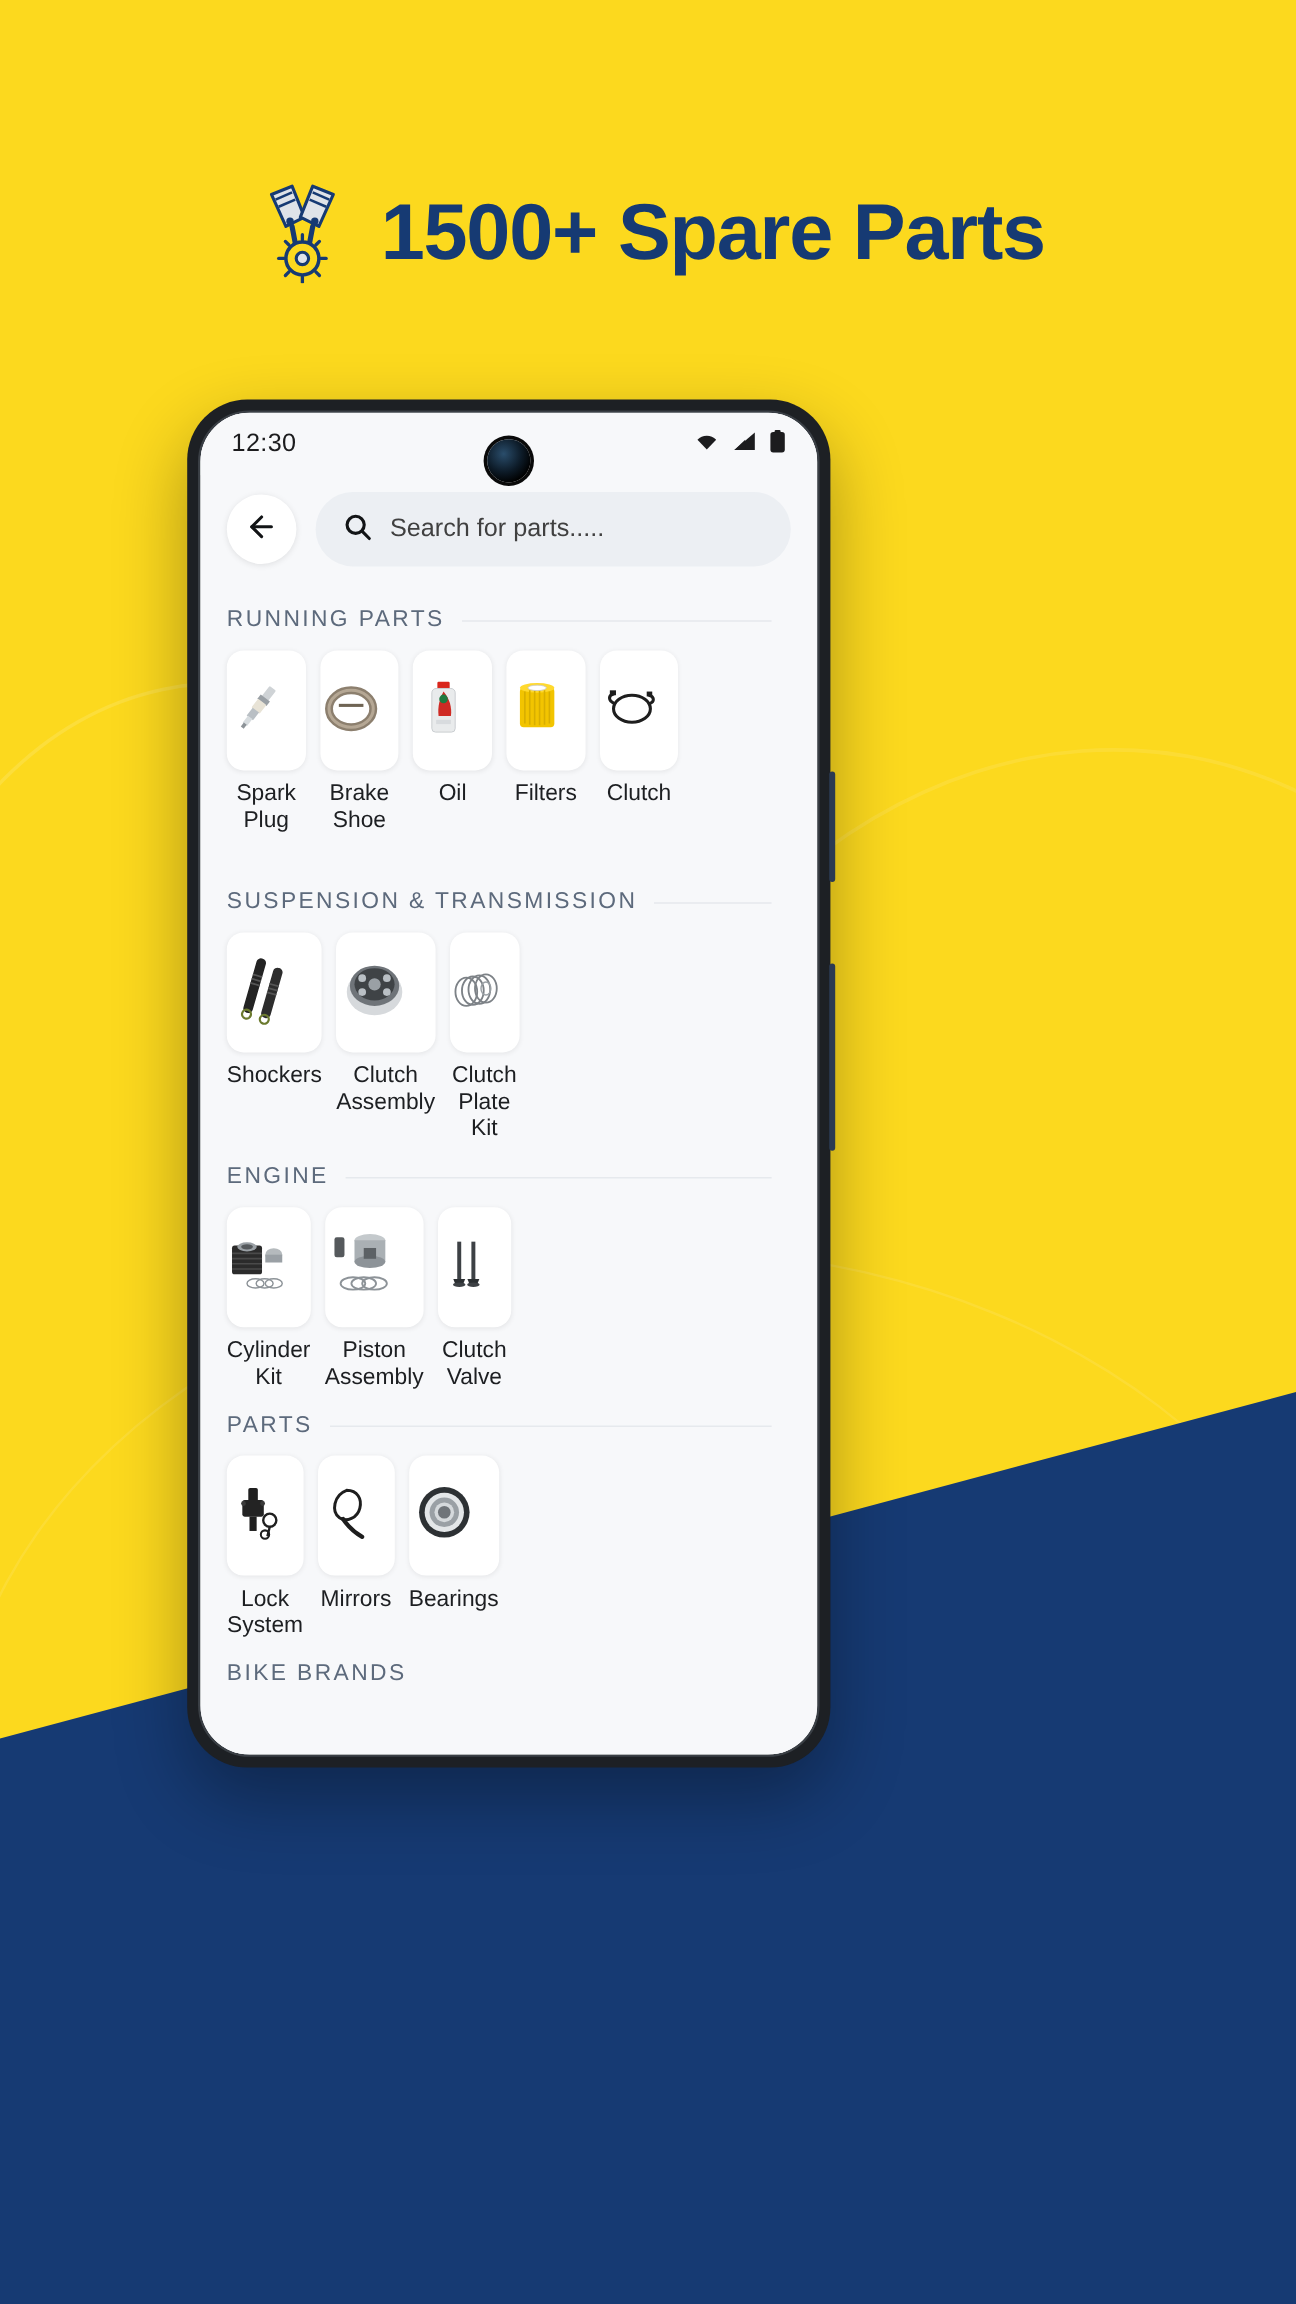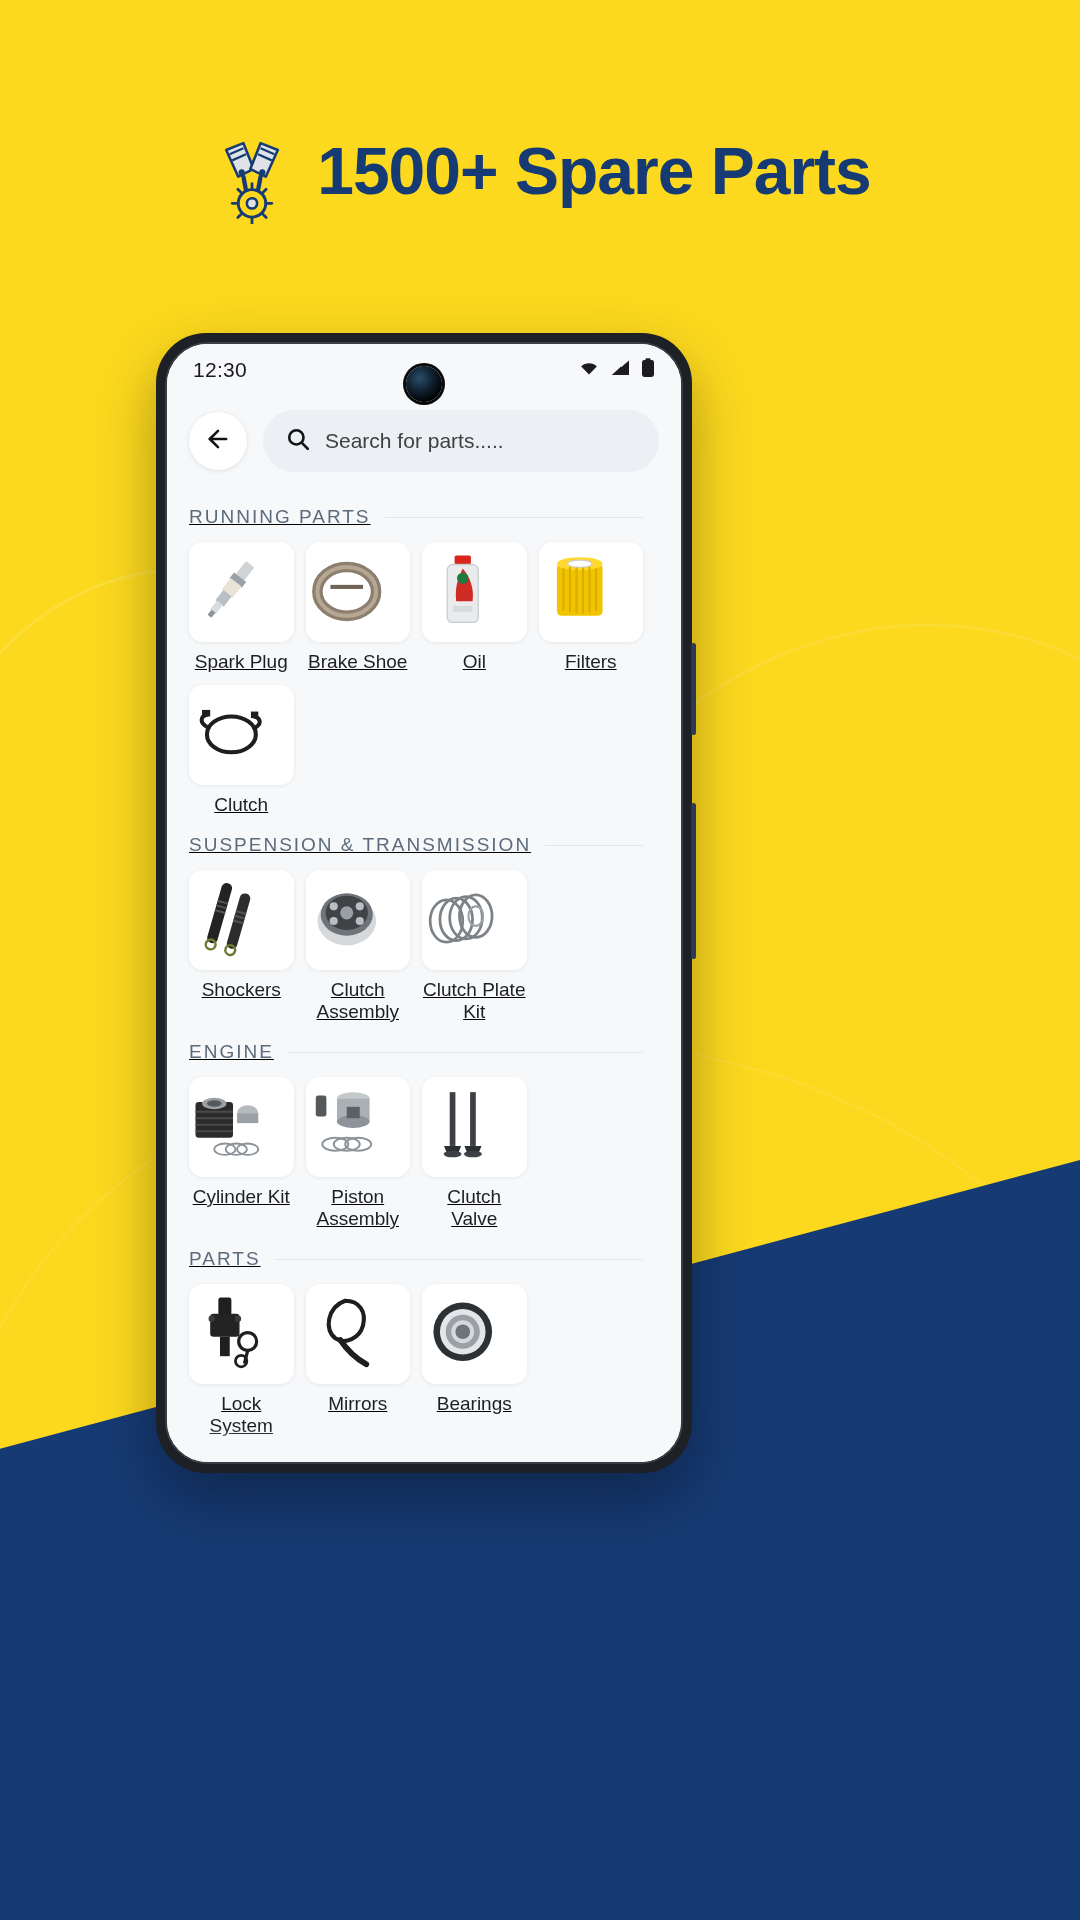--- a/index.html
+++ b/index.html
@@ -33,22 +33,22 @@
     transform:rotate(10deg);
   }
   .bg-swoosh3{
     position:absolute; left:-40px; top:1040px; width:1180px; height:900px;
     border-radius:50%;
     border:2px solid rgba(255,255,255,0.10);
   }
 
   
   .headline{
-    position:absolute; top:138px; left:0; right:0;
-    display:flex; align-items:flex-start; justify-content:center;
+    position:absolute; top:150px; left:0; right:0;
+    display:flex; align-items:center; justify-content:center;
     gap:22px;
   }
   .piston-icon{ width:86px; height:86px; flex:0 0 auto; }
   .headline-text{
     font-size:66px; font-weight:bold; color:#163A73;
     letter-spacing:-1px; line-height:1;
     white-space:nowrap;
   }
 
   
@@ -116,38 +116,37 @@
     display:flex; align-items:center; gap:14px;
     padding:0 22px;
   }
   .search-placeholder{
     font-size:21px; color:#404040;
   }
 
   
   .content{
     padding:0 38px 0 22px;
-    text-decoration:underline;
   }
   .section-head{
     display:flex; align-items:center; gap:14px;
     margin:18px 0 14px 0;
   }
   .section-title{
     font-size:19px; letter-spacing:2.0px;
     color:#5d6a7c; white-space:nowrap;
   }
   .section-rule{
     flex:1; height:1px; background:#e2e5ea;
   }
 
   .grid{
     display:grid;
-    grid-template-columns:repeat(4,1fr);
-    gap:12px 12px;
+    grid-template-columns:repeat(6,1fr);
+    gap:28px 12px;
   }
   .cell{ display:flex; flex-direction:column; align-items:center; }
   .tile{
     width:100%; height:100px;
     background:#fff; border-radius:14px;
     display:flex; align-items:center; justify-content:center;
     box-shadow:0 1px 4px rgba(0,0,0,0.07);
     overflow:hidden;
   }
   .tile svg{ width:78%; height:78%; }

